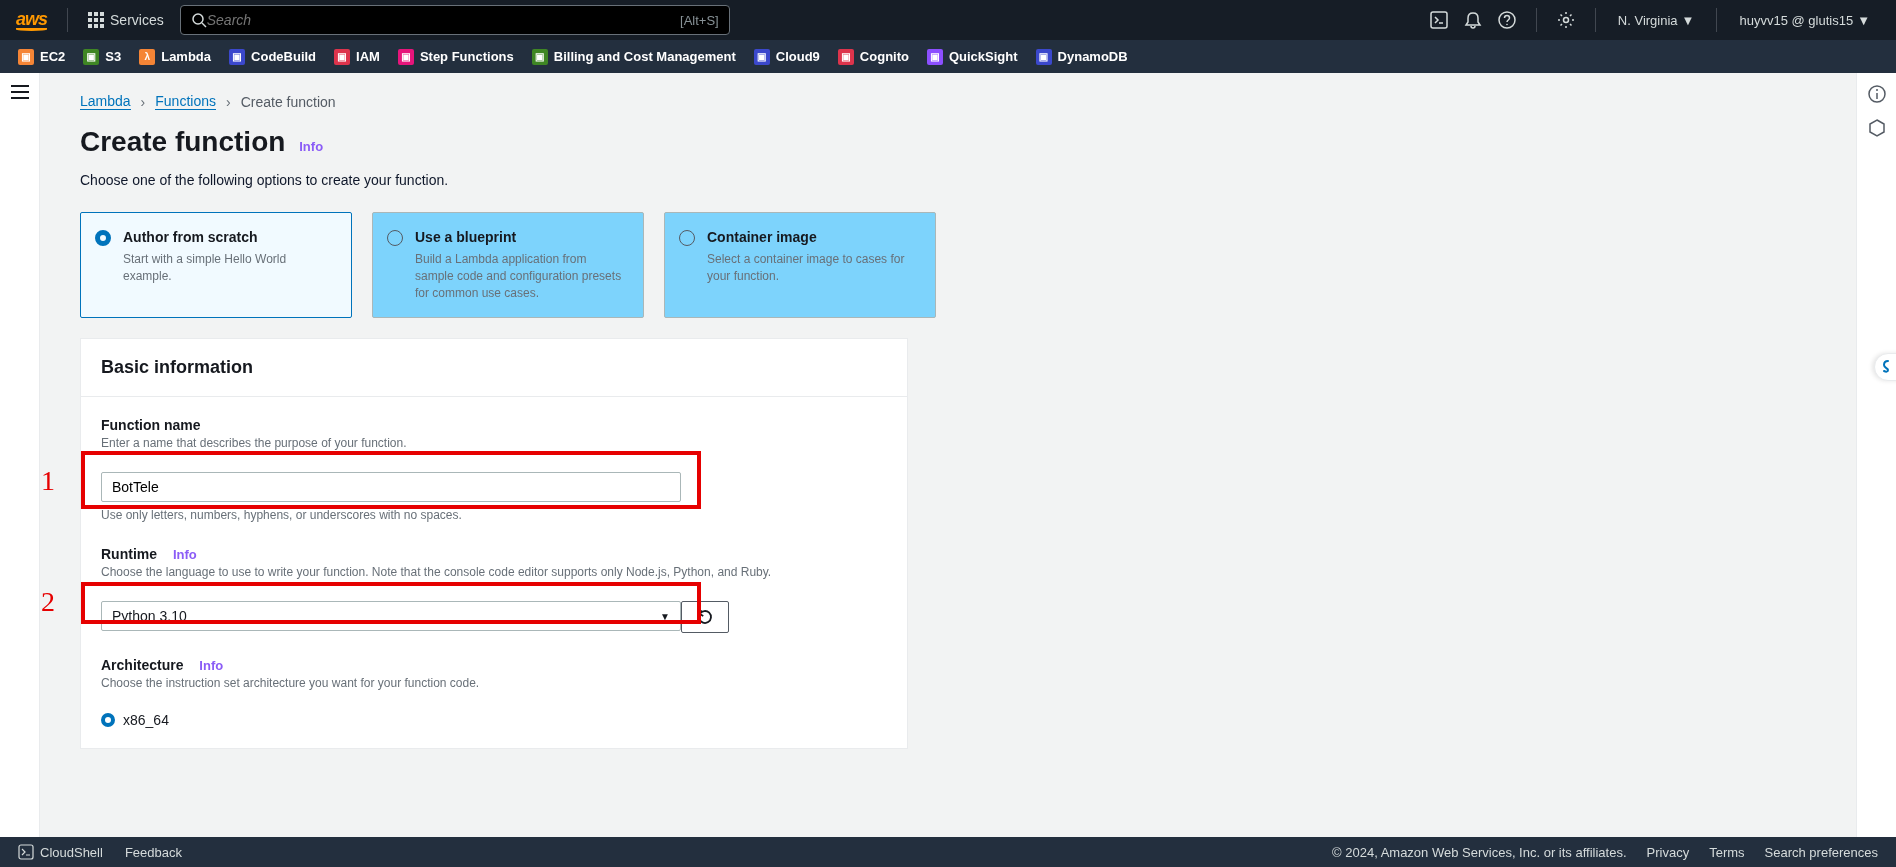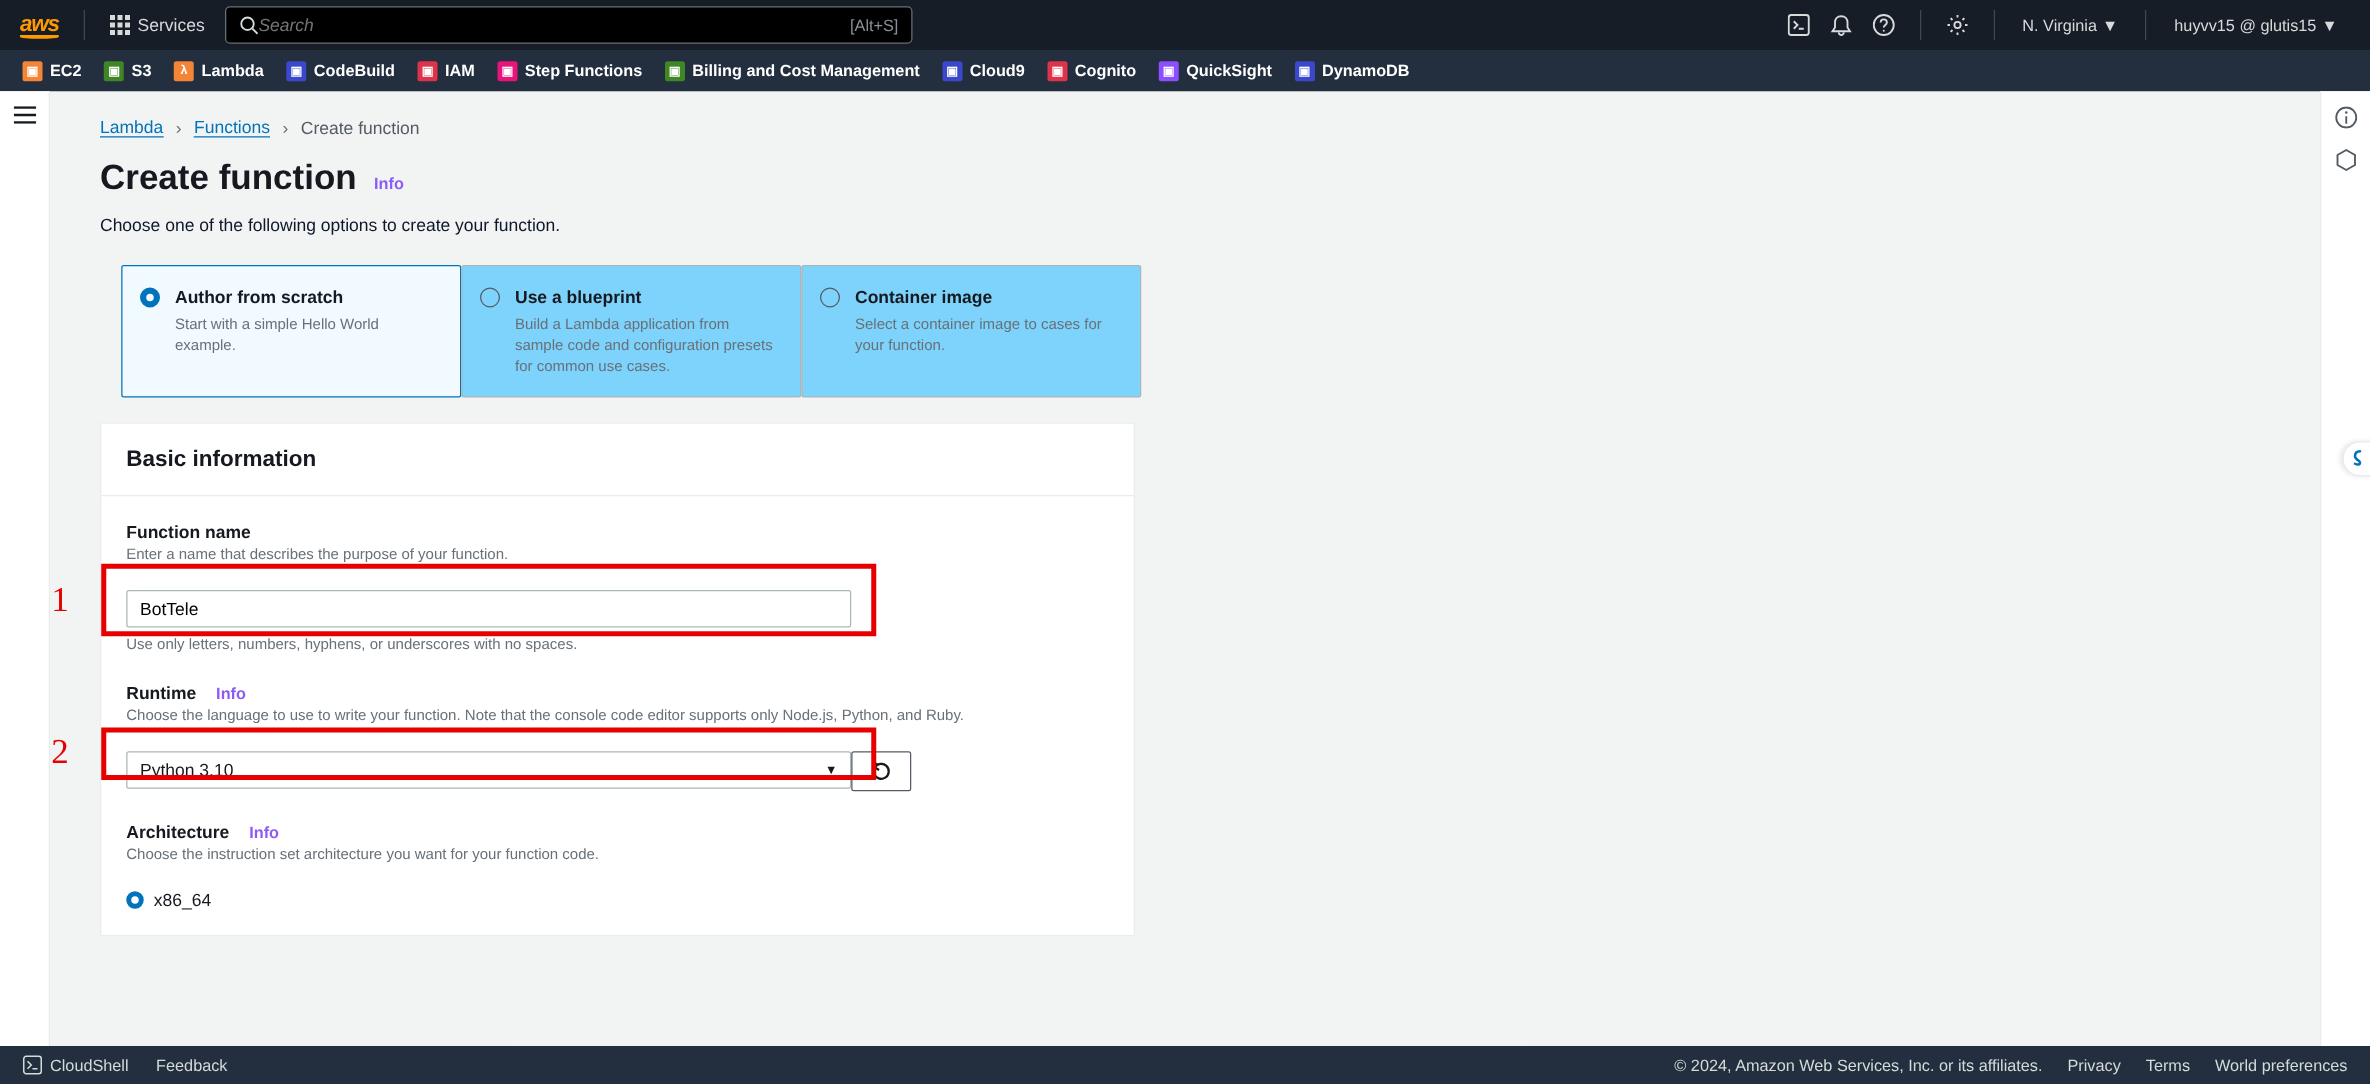--- a/index.html
+++ b/index.html
@@ -39,21 +39,21 @@
 .breadcrumb a.link { border-bottom: 1px solid #0073bb; }
 .breadcrumb .sep { color: #687078; }
 .breadcrumb .current { color: #545b64; }
 
 
 .page-title { font-size: 28px; font-weight: 700; display: inline; }
 .info-link { color: #8b5cf6; font-size: 13px; font-weight: bold; margin-left: 10px; cursor:pointer; }
 .page-subtitle { color: #0f172a; margin-top: 14px; margin-bottom: 24px; font-size: 14px; }
 
 
-.cards { display: flex; margin-bottom: 20px; margin-left: 17px; }
+.cards { display: flex; gap: 20px; margin-bottom: 20px; }
 .card { width: 272px; border: 1px solid #aab7b8; border-radius: 2px; padding: 16px 16px 16px 42px; position: relative; background: #7dd3fc; cursor: pointer; }
 .card.selected { border: 1px solid #0073bb; background: #f1faff; }
 .card .radio { position: absolute; left: 14px; top: 17px; width: 16px; height: 16px; border: 1px solid #545b64; border-radius: 50%; display:flex; align-items:center; justify-content:center; }
 .card.selected .radio { border: 5px solid #0073bb; }
 .card h3 { font-size: 14px; font-weight: 700; margin-bottom: 6px; }
 .card p { font-size: 12px; color: #687078; line-height: 1.4; }
 
 
 .panel { width: 828px; border: 1px solid #e9ebed; background: #fff; }
 .panel-header { padding: 18px 20px; border-bottom: 1px solid #e9ebed; }
@@ -328,14 +328,14 @@
         <rect x="1" y="1" width="14" height="14" rx="2" stroke="#d5dbdb" stroke-width="1.2" fill="none"></rect>
         <path d="M4 5 L7 8 L4 11 M8 11 L12 11" stroke="#d5dbdb" stroke-width="1.2" fill="none"></path>
       </svg>
     <span>CloudShell</span>
   </div>
   <a style="margin-left:22px;">Feedback</a>
   <div class="spacer"></div>
   <span>© 2024, Amazon Web Services, Inc. or its affiliates.</span>
   <a>Privacy</a>
   <a>Terms</a>
-  <a>World preferences</a>
+  <a>Search preferences</a>
 </div>
 
 </body></html>

